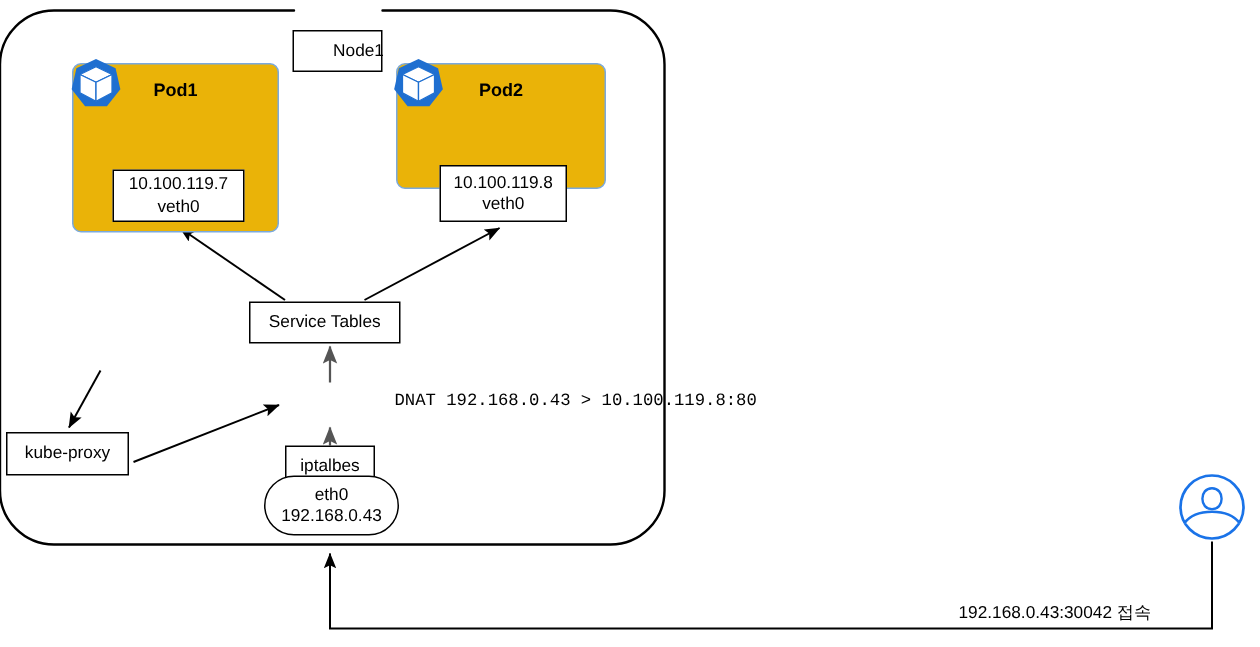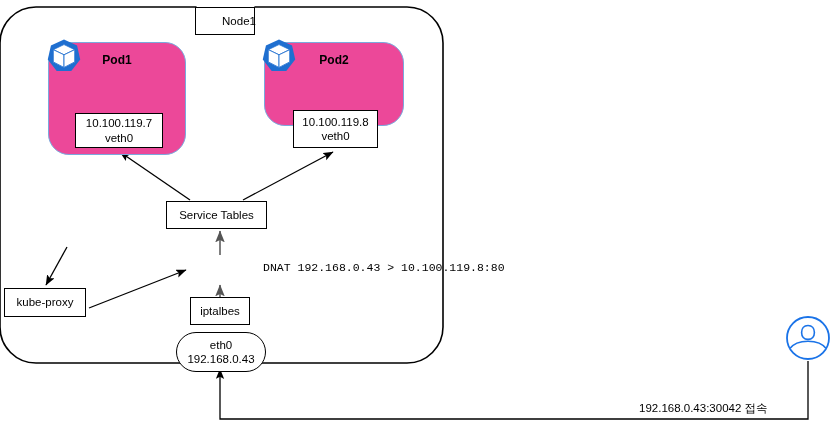--- a/index.html
+++ b/index.html
@@ -35,22 +35,22 @@
     font-size: 11.5px;
     color: #000000;
     line-height: 1.25;
     text-align: center;
     white-space: nowrap;
   }
   .pod {
     position: absolute;
     box-sizing: border-box;
     border: 1px solid #7aa9dd;
-    background: #ec4899;
-    border-radius: 21px;
+    background: #eab308;
+    border-radius: 6px;
   }
   .pod-title {
     position: absolute;
     left: 0;
     right: 0;
     top: 10px;
     text-align: center;
     font-size: 12px;
     font-weight: bold;
     color: #000000;
@@ -112,21 +112,21 @@
 
     <line x1="89" y1="308" x2="186" y2="270" stroke="#000000" stroke-width="1.3" marker-end="url(#arrowBlack)"></line>
 
     <line x1="220" y1="255" x2="220" y2="231" stroke="#555555" stroke-width="1.5" marker-end="url(#arrowGray)"></line>
 
     <line x1="220" y1="324" x2="220" y2="285" stroke="#555555" stroke-width="1.5" marker-end="url(#arrowGray)"></line>
 
     <path d="M 808,361 L 808,419 L 220,419 L 220,369" fill="none" stroke="#000000" stroke-width="1.3" marker-end="url(#arrowBlack)"></path>
   </svg>
 
-  <div class="box" style="left:195px; top:7px; width:60px; height:28px;padding-left:28px;">
+  <div class="box" style="left:195px; top:20px; width:60px; height:28px;padding-left:28px;">
     <span>Node1</span>
   </div>
 
   <div class="pod" style="left:48px; top:42px; width:138px; height:113px;">
     <span class="pod-title">Pod1</span>
   </div>
   <svg class="k8s-icon" style="left:45px; top:37px;" viewBox="0 0 48 48">
     <path d="M24 3 L40.5 10.8 L44.5 28.5 L33.2 42.8 L14.8 42.8 L3.5 28.5 L7.5 10.8 Z" fill="#1f6fd0"></path>
     <path d="M24 9.5 L37.5 16 L37.5 31.5 L24 38.5 L10.5 31.5 L10.5 16 Z" fill="#ffffff"></path>
     <path d="M24 9.5 L37.5 16 L24 22.5 L10.5 16 Z" fill="#ffffff" stroke="#1f6fd0" stroke-width="1.1" stroke-linejoin="round"></path>
@@ -159,21 +159,21 @@
 
 
   <div class="box" style="left:4px; top:288px; width:82px; height:29px;">
     <span>kube-proxy</span>
   </div>
 
   <div class="box" style="left:190px; top:255px; width:60px; height:28px;margin-top:42px;">
     <span>iptalbes</span>
   </div>
 
-  <div class="box" style="left:176px; top:332px; width:90px; height:40px;border-radius:20px;">
+  <div class="box" style="left:176px; top:317px; width:90px; height:40px;border-radius:20px;">
     <span>eth0</span>
     <span>192.168.0.43</span>
   </div>
 
   <div class="mono-note" style="left:263px; top:261px;">DNAT 192.168.0.43 &gt; 10.100.119.8:80</div>
 
   <svg class="user-icon" style="left:785px; top:315px;" viewBox="0 0 46 46">
     <circle cx="23" cy="23" r="21" fill="#ffffff" stroke="#1a73e8" stroke-width="1.8"></circle>
     <path d="M23 10.5 c4.2,0 6.4,3.2 6.4,7.0 c0,3.9 -2.3,6.9 -6.4,6.9 c-4.1,0 -6.4,-3.0 -6.4,-6.9 c0,-3.8 2.2,-7.0 6.4,-7.0 Z" fill="#ffffff" stroke="#1a73e8" stroke-width="1.6"></path>
     <path d="M4.6 33.8 c3.6,-5.0 10.3,-7.6 18.4,-7.6 c8.1,0 14.8,2.6 18.4,7.6" fill="#ffffff" stroke="#1a73e8" stroke-width="1.6"></path>

